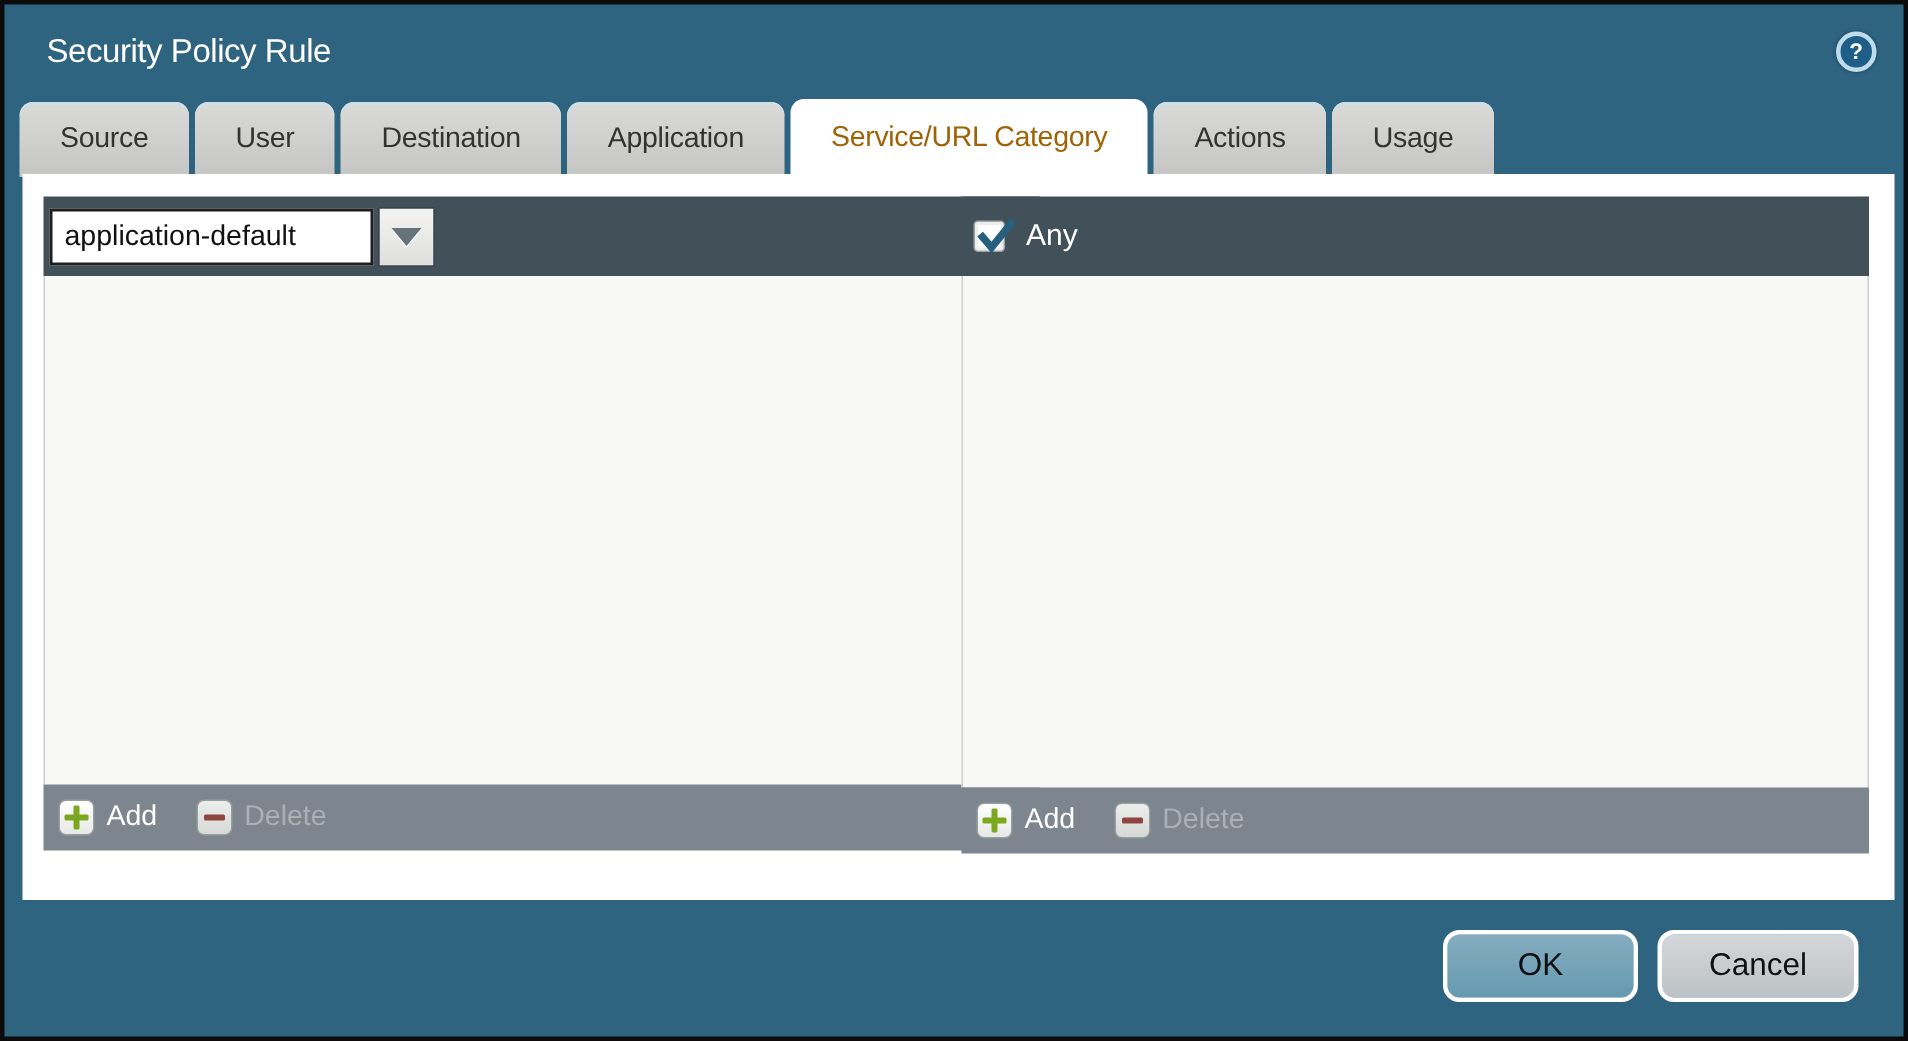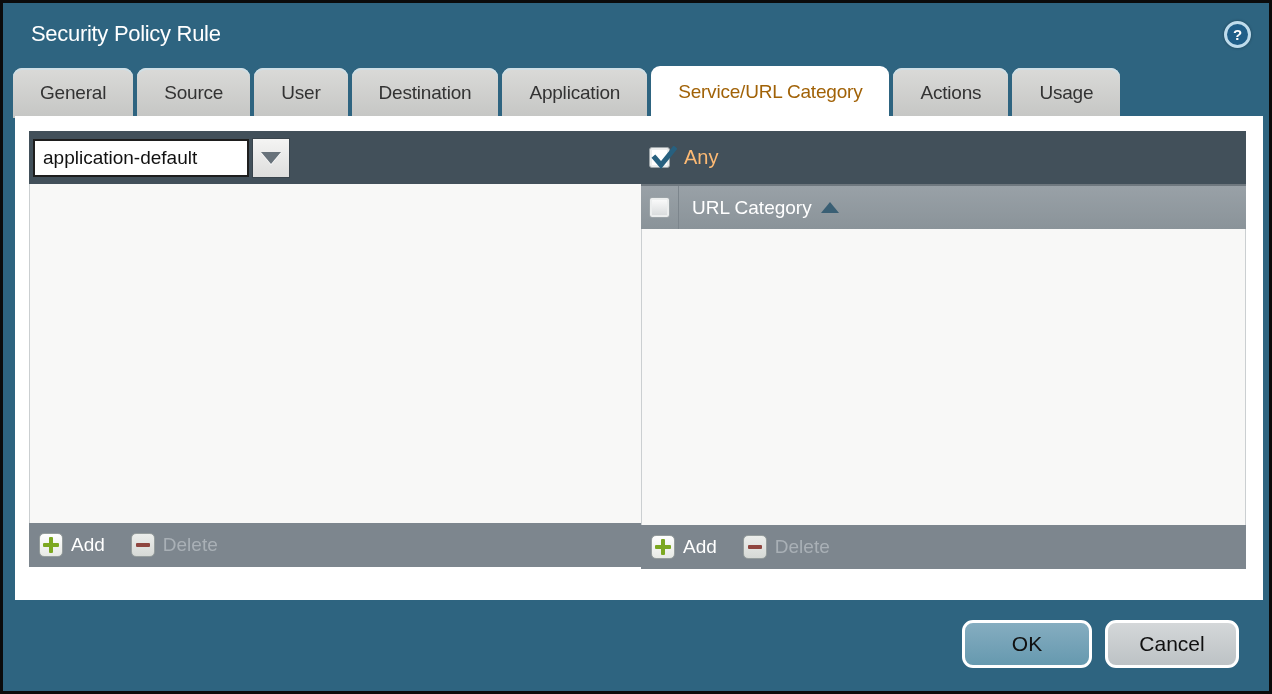--- a/index.html
+++ b/index.html
@@ -112,21 +112,21 @@
     cursor: pointer;
     flex: none;
   }
   .checkbox.checked {
     background: #ffffff;
     position: relative;
   }
   .checkbox.checked svg { position: absolute; left: 1px; top: -2px; }
 
   .any-row { display: flex; align-items: center; padding-left: 8px; }
-  .any-label { color: #fdba74; font-size: 20px; margin-left: 14px; }
+  .any-label { color: #ffffff; font-size: 20px; margin-left: 14px; }
 
   .col-header {
     height: 45px; flex: none;
     background: linear-gradient(#99A1A7, #8A9399);
     border-top: 2px solid #6F787F;
     display: flex; align-items: center;
     color: #ffffff; font-size: 19px;
   }
   .col-check-cell {
     width: 38px; height: 100%; flex: none;
@@ -209,21 +209,20 @@
 <body>
 
 <div class="window">
 
   <div class="titlebar">
     <div class="title">Security Policy Rule</div>
     <div class="help-btn">?</div>
   </div>
 
   <div class="tabs">
-    <div class="tab">General</div>
     <div class="tab">Source</div>
     <div class="tab">User</div>
     <div class="tab">Destination</div>
     <div class="tab">Application</div>
     <div class="tab active">Service/URL Category</div>
     <div class="tab">Actions</div>
     <div class="tab">Usage</div>
   </div>
 
   <div class="content">
@@ -250,27 +249,20 @@
 
     <div class="panel panel-right">
       <div class="panel-toolbar any-row">
         <div class="checkbox checked">
           <svg width="26" height="26" viewBox="0 0 26 26">
             <path d="M4 12 L10 19 L23 3" stroke="#27607F" stroke-width="5" fill="none" stroke-linecap="square"></path>
           </svg>
         </div>
         <div class="any-label">Any</div>
       </div>
-      <div class="col-header">
-        <div class="col-check-cell">
-          <div class="checkbox"></div>
-        </div>
-        <div class="col-label">URL Category</div>
-        <div class="sort-arrow"></div>
-      </div>
       <div class="panel-body"></div>
       <div class="panel-footer">
         <div class="footer-btn">
           <div class="icon-box plus-icon"></div>
           <div class="footer-btn-label">Add</div>
         </div>
         <div class="footer-btn disabled">
           <div class="icon-box minus-icon"></div>
           <div class="footer-btn-label">Delete</div>
         </div>

